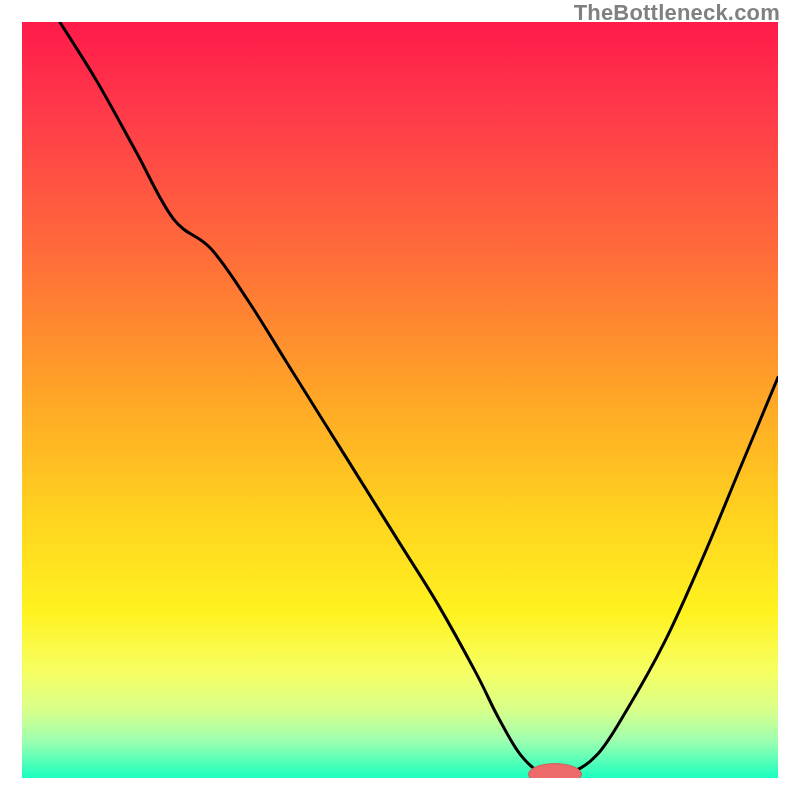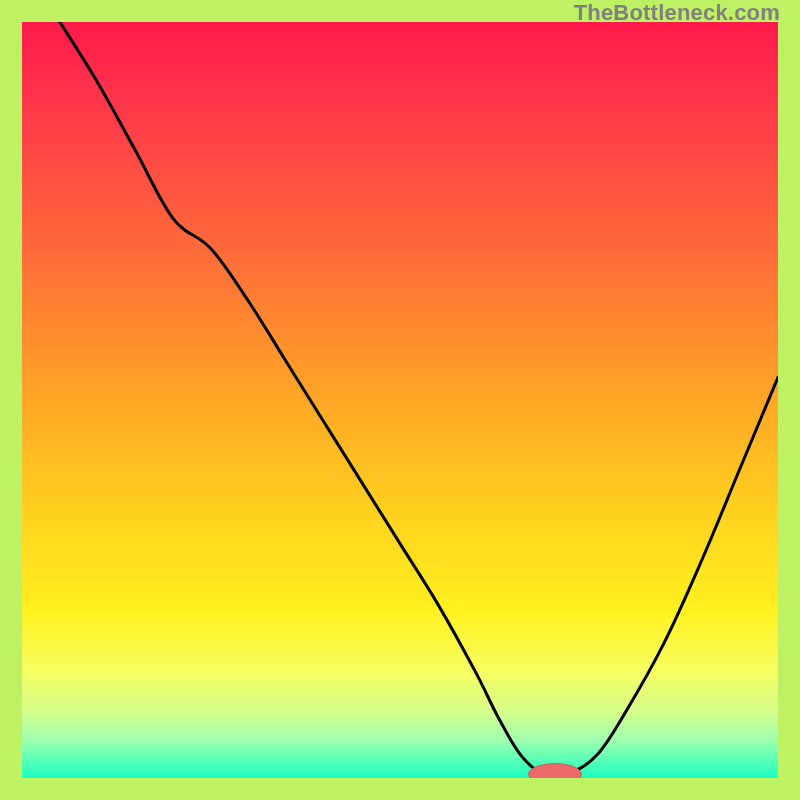--- a/index.html
+++ b/index.html
@@ -7,21 +7,21 @@
     padding: 0;
     width: 800px;
     height: 800px;
     background: #000;
     overflow: hidden;
   }
   .frame {
     position: relative;
     width: 800px;
     height: 800px;
-    background: #bef264;
+    background: #ffffff;
   }
   .attribution {
     position: absolute;
     top: 0;
     right: 20px;
     color: #808080;
     font-family: Arial, Helvetica, sans-serif;
     font-size: 22px;
     font-weight: bold;
     letter-spacing: 0.2px;

